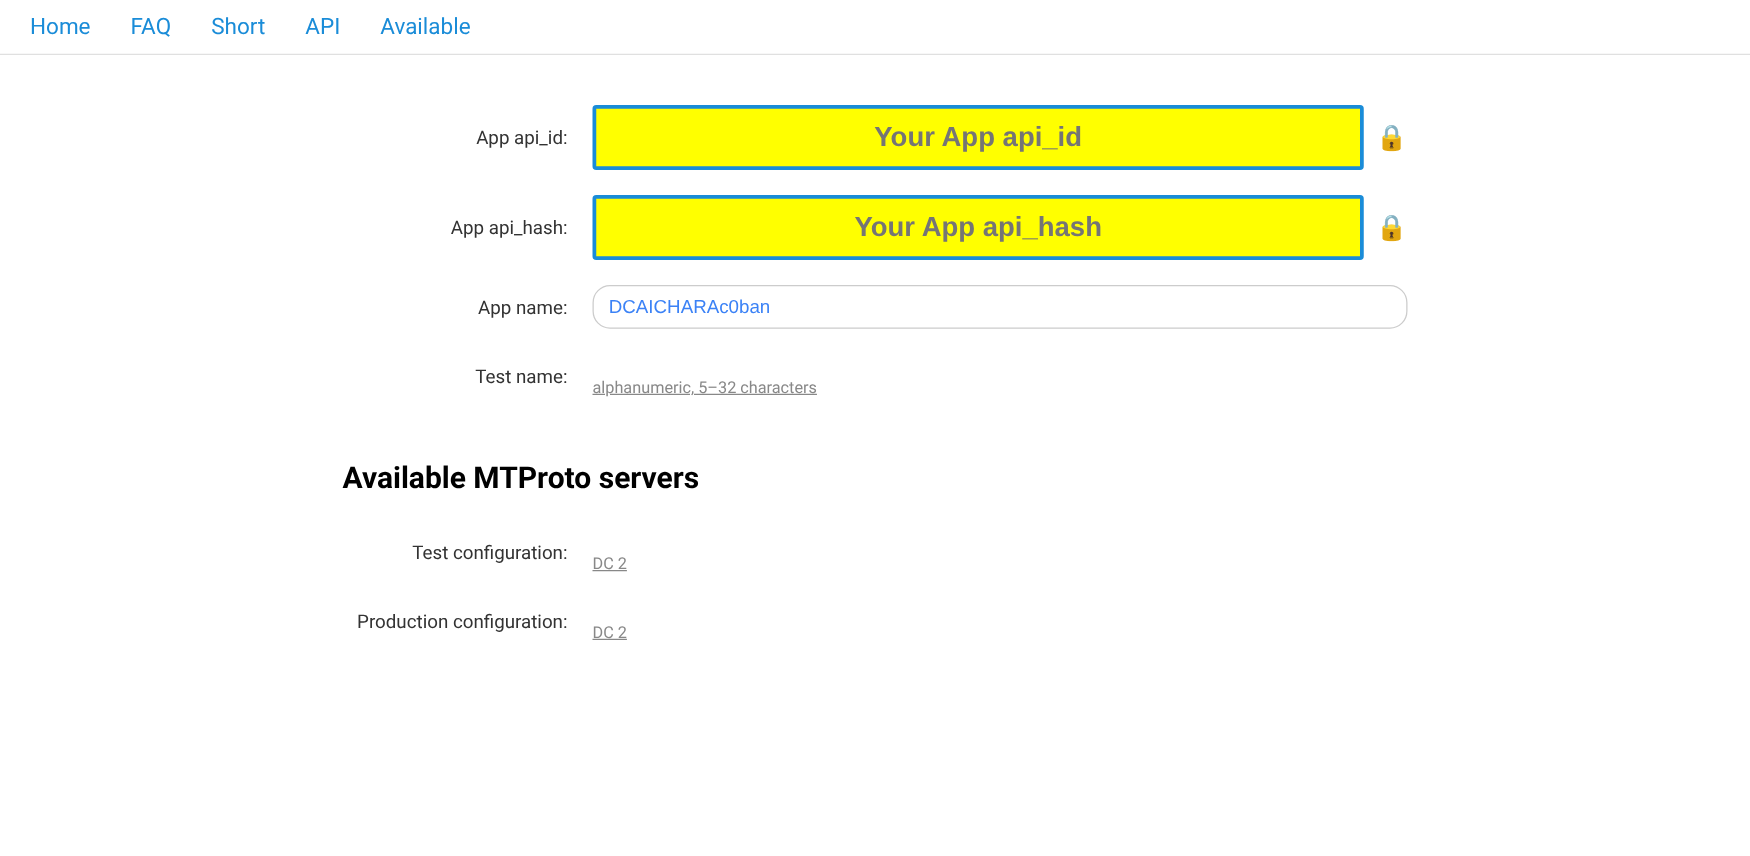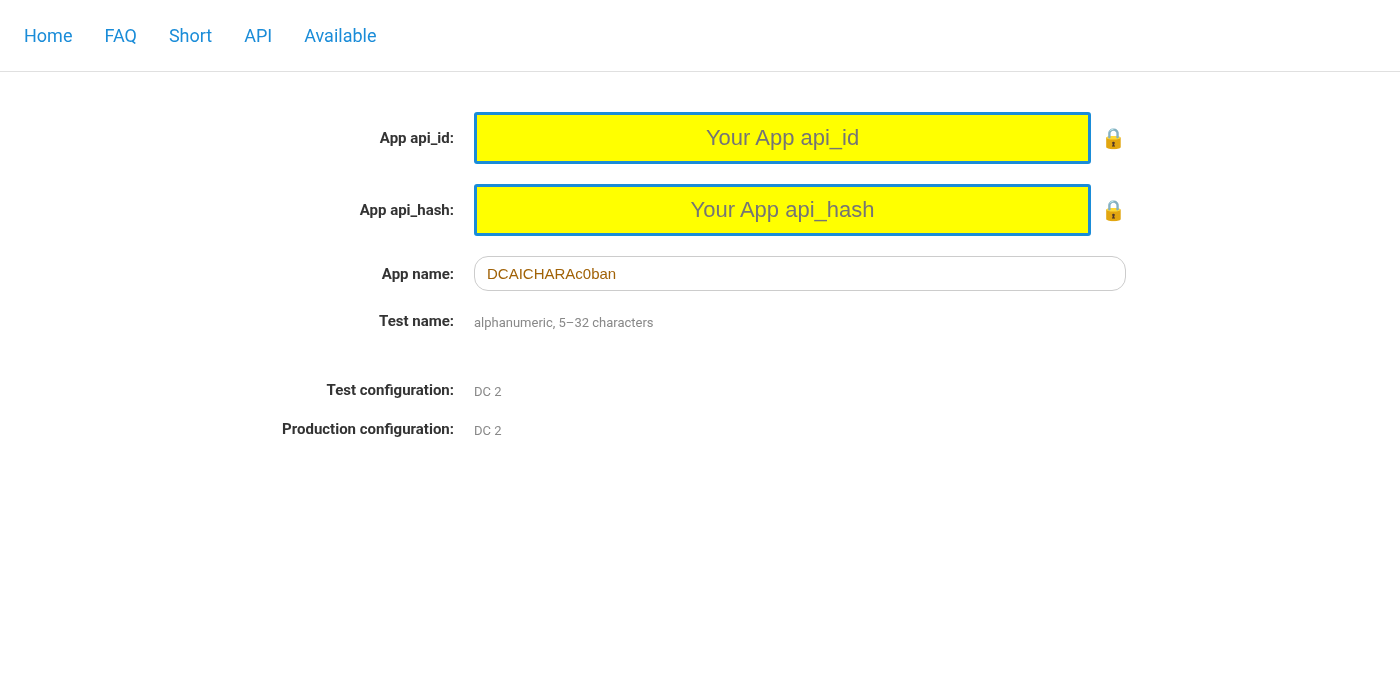--- a/index.html
+++ b/index.html
@@ -13,21 +13,21 @@
       font-size: 16px;
       background: #fff;
       color: #333;
     }
 
     
     nav {
       display: flex;
       align-items: center;
       padding: 0 24px;
-      height: 72px;
+      height: 44px;
       border-bottom: 1px solid #e0e0e0;
     }
 
     nav a {
       color: #1a8cd8;
       text-decoration: none;
       font-size: 18px;
       margin-right: 32px;
       cursor: pointer;
     }
@@ -53,21 +53,21 @@
 
     
     .form-row {
       display: flex;
       align-items: center;
       margin-bottom: 20px;
     }
 
     .form-label {
       font-size: 15px;
-      font-weight: bold;
+      font-weight: normal;
       text-align: right;
       min-width: 200px;
       padding-right: 20px;
       color: #333;
       flex-shrink: 0;
     }
 
     .form-field-wrapper {
       display: flex;
       flex-direction: column;
@@ -76,41 +76,42 @@
 
     .form-field-row {
       display: flex;
       align-items: center;
       gap: 10px;
     }
 
     .form-hint {
       font-size: 13px;
       color: #888;
-      margin-top: 4px;
+      margin-top: 20px;
+      text-decoration: underline;
     }
 
     
     .input-field {
       flex: 1;
       padding: 8px 12px;
       font-size: 15px;
       border: 1px solid #ccc;
       border-radius: 14px;
-      color: #a16207;
+      color: #3b82f6;
       background: #fff;
       outline: none;
     }
 
     
     .input-highlight {
       flex: 1;
       padding: 10px 12px;
       font-size: 22px;
-      font-weight: normal;
+      font-weight: bold;
       border: 3px solid #1a8cd8;
       border-radius: 3px;
       background: #ffff00;
       color: #000;
       text-align: center;
       outline: none;
     }
 
     
     .lock-icon-wrap {
@@ -171,20 +172,21 @@
 
     <div class="form-row">
       <label class="form-label">Test name:</label>
       <div class="form-field-wrapper">
         <span class="form-hint">alphanumeric, 5–32 characters</span>
       </div>
     </div>
   </div>
 
   <div class="section server-section">
+    <h2 class="section-title">Available MTProto servers</h2>
 
     <div class="form-row">
       <label class="form-label">Test configuration:</label>
       <div class="form-field-wrapper">
         <span class="form-hint">DC 2</span>
       </div>
     </div>
 
     <div class="form-row">
       <label class="form-label">Production configuration:</label>

